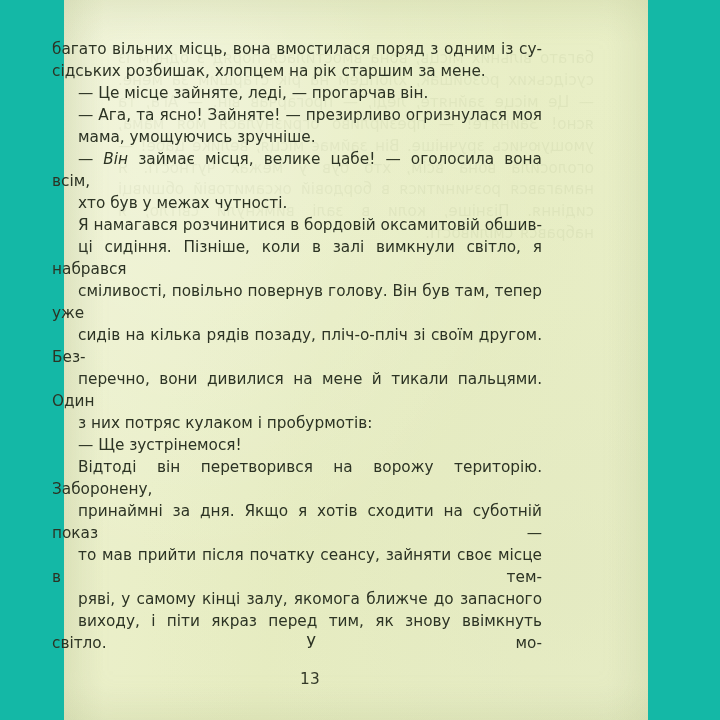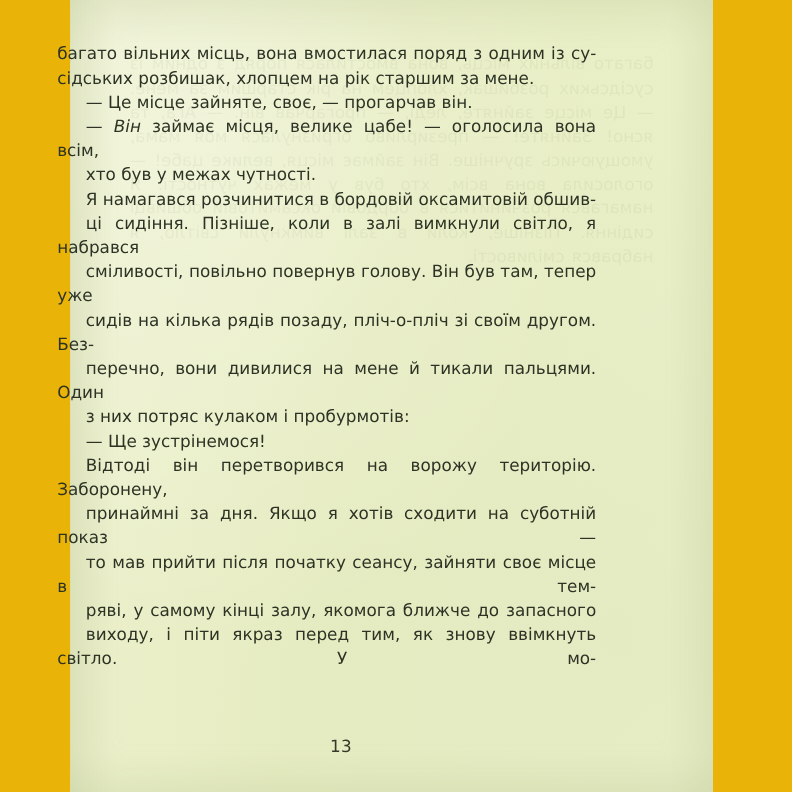--- a/index.html
+++ b/index.html
@@ -4,21 +4,21 @@
 <style>
   html, body {
     margin: 0;
     padding: 0;
     background: #ffffff;
   }
   #screenshot {
     position: relative;
     width: 720px;
     height: 720px;
-    background: #eab308;
+    background: #14b8a6;
     overflow: hidden;
     font-family: "DejaVu Sans", sans-serif;
   }
   
   #page-sheet {
     position: absolute;
     left: 64px;
     top: 0px;
     width: 584px;
     height: 720px;
@@ -121,23 +121,27 @@
   <div id="scan-grain"></div>
 
   <div id="text-column">
 
     <p class="paragraph">
       <span class="line j">багато вільних місць, вона вмостилася поряд з одним із су-</span>
       <span class="line j last">сідських розбишак, хлопцем на рік старшим за мене.</span>
     </p>
 
     <p class="paragraph indent">
-      <span class="line j last">— Це місце зайняте, своє, — прогарчав він.</span>
+      <span class="line j last">— Це місце зайняте, леді, — прогарчав він.</span>
     </p>
 
+    <p class="paragraph indent">
+      <span class="line j">— Ага, та ясно! Зайняте! — презирливо огризнулася моя</span>
+      <span class="line j last">мама, умощуючись зручніше.</span>
+    </p>
 
     <p class="paragraph indent">
       <span class="line j"><span>— </span><em class="it">Він</em><span> займає місця, велике цабе! — оголосила вона всім,</span></span>
       <span class="line j last">хто був у межах чутності.</span>
     </p>
 
     <p class="paragraph indent">
       <span class="line j">Я намагався розчинитися в бордовій оксамитовій обшив-</span>
       <span class="line j">ці сидіння. Пізніше, коли в залі вимкнули світло, я набрався</span>
       <span class="line j">сміливості, повільно повернув голову. Він був там, тепер уже</span>

